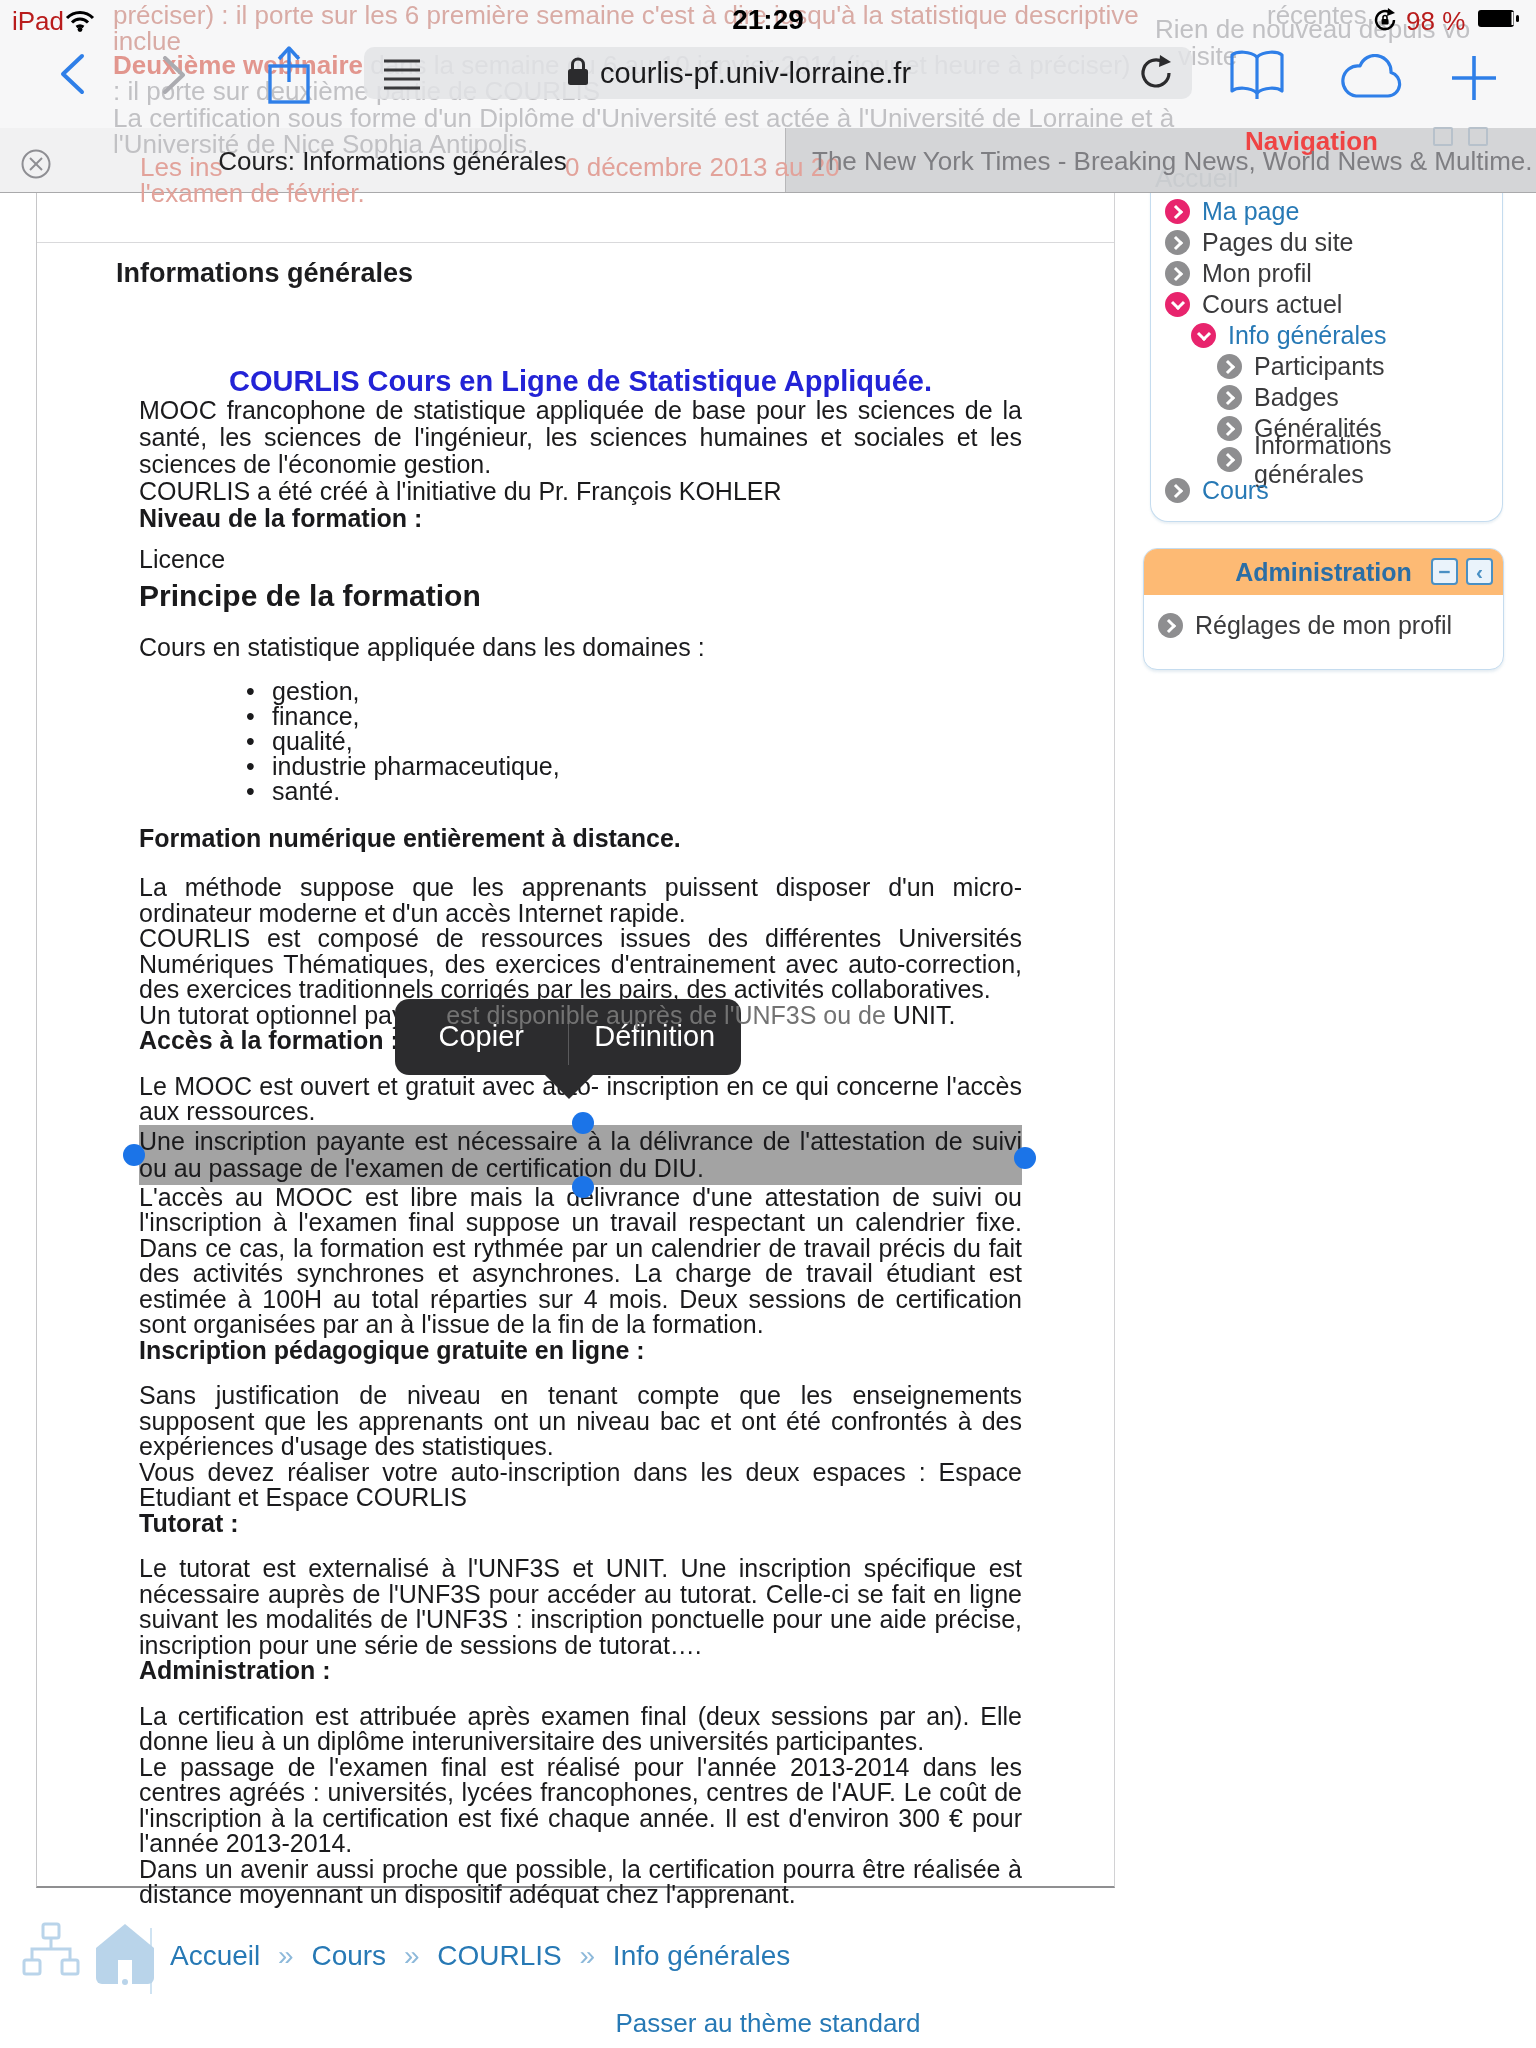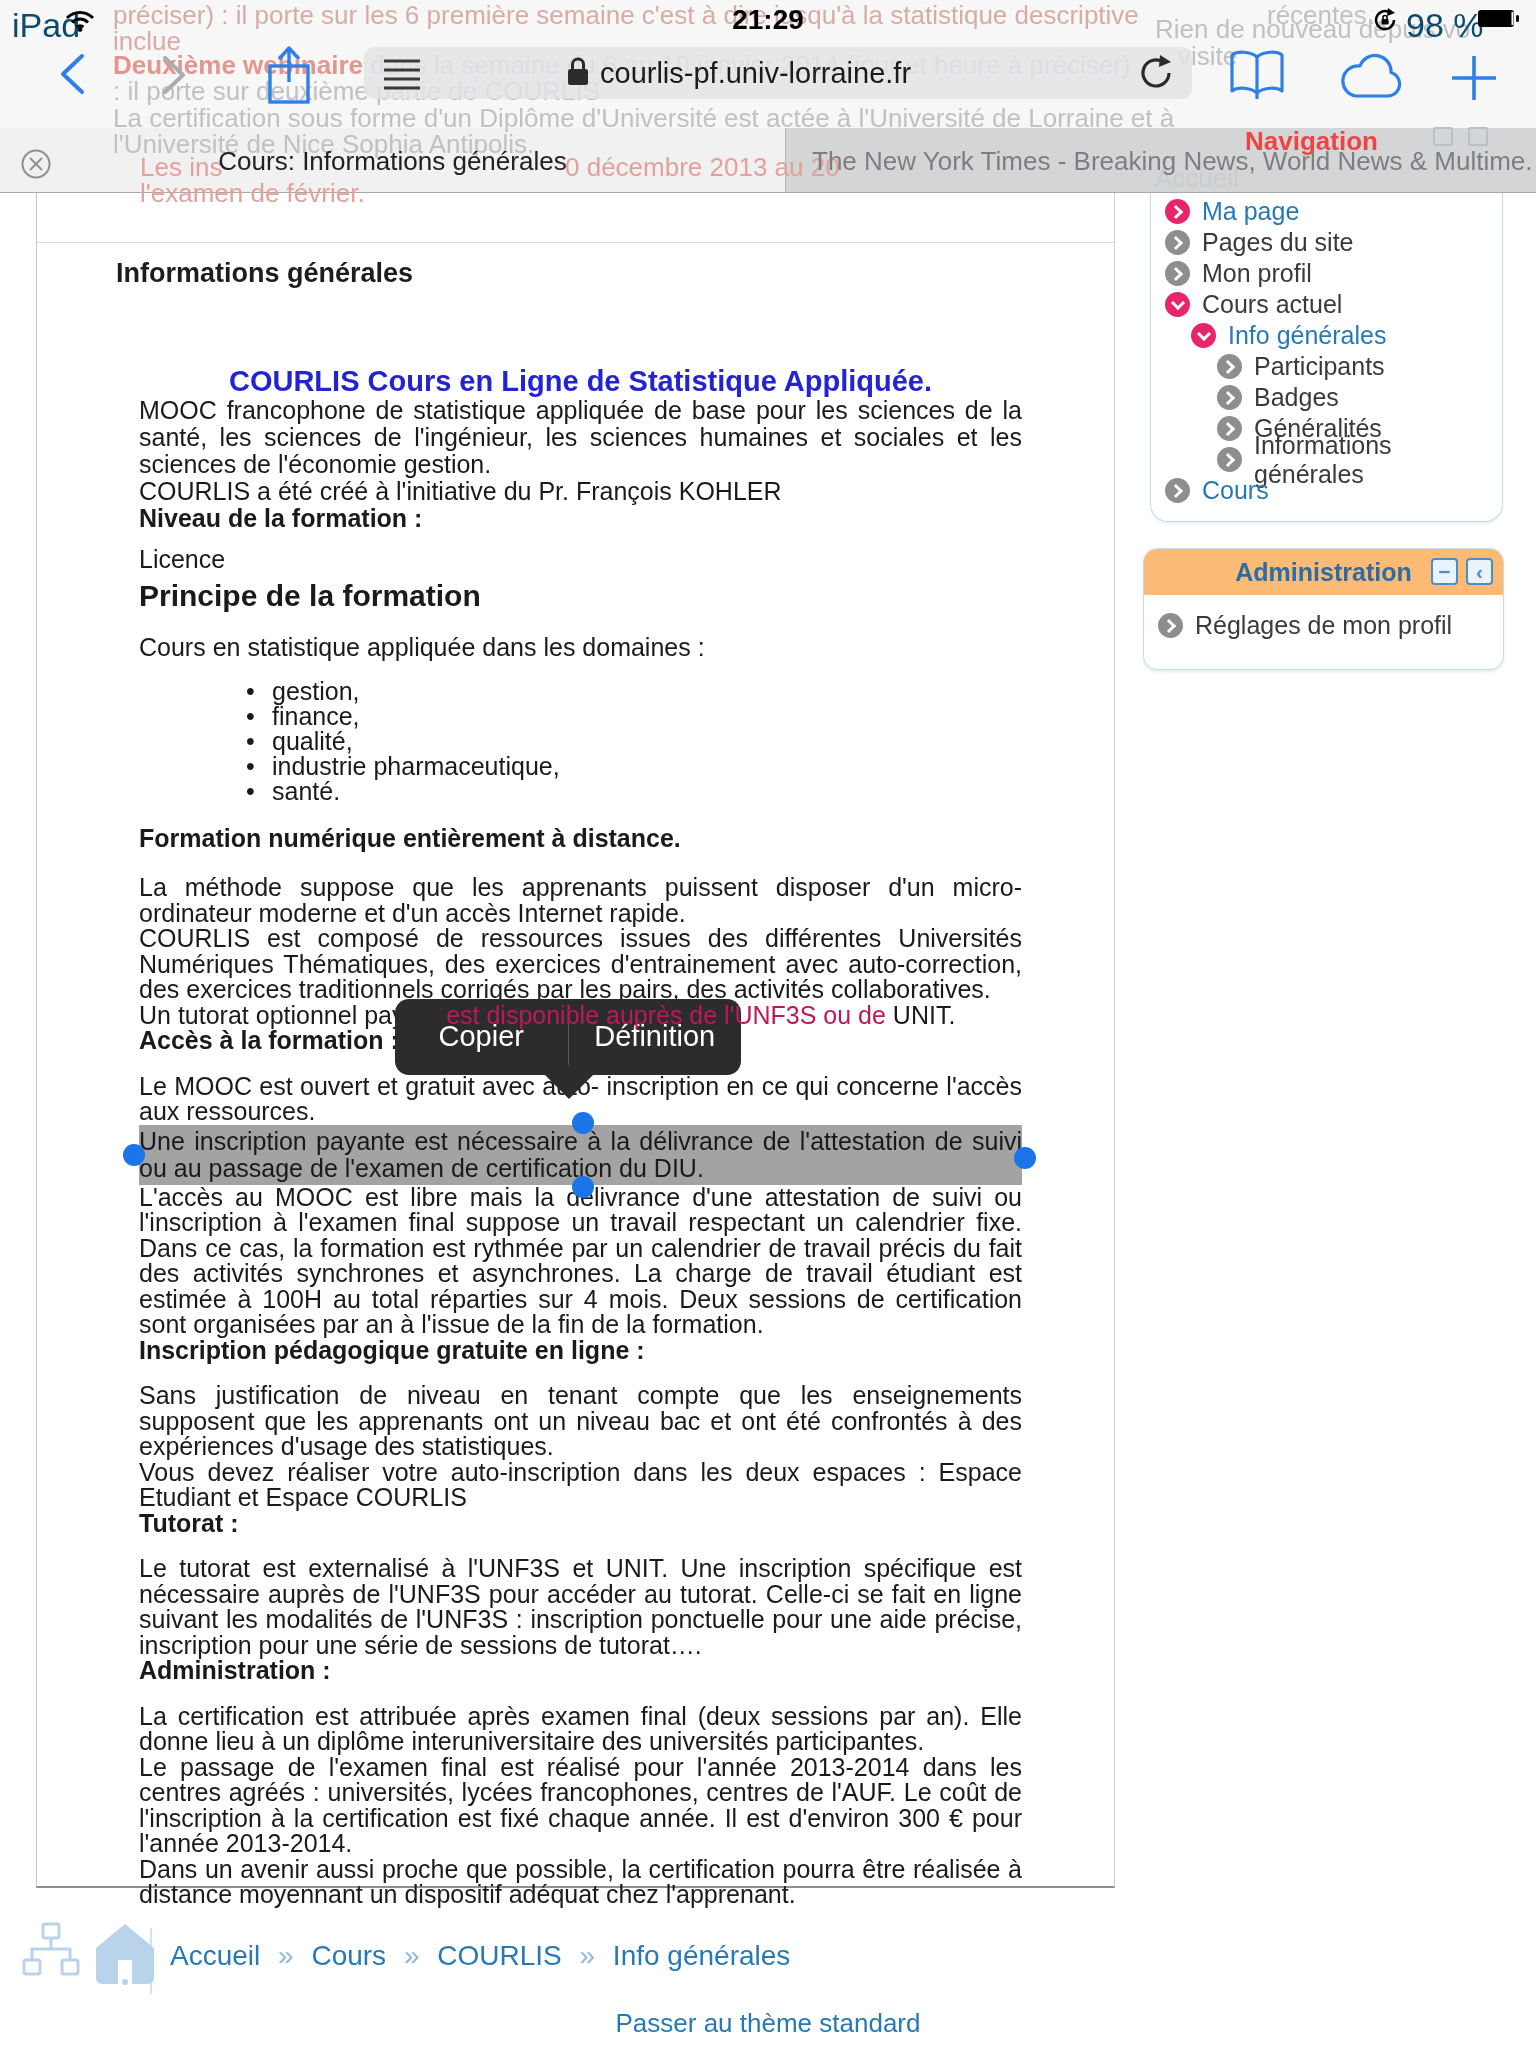--- a/index.html
+++ b/index.html
@@ -7,21 +7,21 @@
        font-family:"Liberation Sans",sans-serif;overflow:hidden;
        -webkit-font-smoothing:antialiased;}
   .abs{position:absolute;}
 
   
   .chrome-bg{left:0;top:0;width:1536px;height:128px;background:#f7f7f8;z-index:40;}
   .tabbar{left:0;top:128px;width:1536px;height:64px;z-index:40;border-bottom:1px solid #a9a9ab;}
   .tab-active{position:absolute;left:0;top:0;width:785px;height:64px;background:#f1f1f2;border-right:1px solid #b7b7b9;}
   .tab-inactive{position:absolute;left:786px;top:0;width:750px;height:64px;background:#d4d5d7;}
   .chrome-fg{z-index:48;}
-  .statusbar-text{font-size:34px;color:#0c4a6e;}
+  .statusbar-text{font-size:26px;color:#b91c1c;}
   .time{font-size:28px;font-weight:bold;color:#000;}
   .urlfield{left:364px;top:47px;width:828px;height:52px;background:rgba(226,227,230,0.84);
             border-radius:10px;z-index:46;}
   .urltext{font-size:29px;color:#1b1b1d;}
   .tabtitle{font-size:26px;color:#202022;}
   .tabtitle-inactive{font-size:26px;color:#7e7e82;}
 
   
   .ghosts{z-index:45;pointer-events:none;}
   .ghost{position:absolute;font-size:26px;white-space:nowrap;}
@@ -49,21 +49,21 @@
   .h-principe{font-size:30px;font-weight:bold;line-height:34px;margin:6px 0 0 0;}
   .licence{margin-top:14px;line-height:27px;}
   .p2{margin-top:21px;line-height:27px;}
   .bullets{margin:18px 0 0 107px;padding:0;list-style:none;}
   .bullets li{line-height:25px;display:flex;}
   .bullets .dot{width:26px;}
   .h-sec{font-weight:bold;line-height:27px;margin-top:21px;}
 
   
   .tutorat-line{position:relative;white-space:nowrap;line-height:25.5px;}
-  .ghost-seg{position:relative;z-index:12;color:#be185d;}
+  .ghost-seg{position:relative;z-index:12;color:#737373;}
   .callout{position:absolute;left:256px;top:-4px;width:346px;height:76px;background:#2c2c2e;
            border-radius:14px;z-index:10;display:flex;align-items:center;}
   .callout-btn{flex:1;text-align:center;color:#fff;font-size:29px;}
   .callout-div{width:1px;height:56px;background:#5a5a5c;}
   .callout-tail{position:absolute;left:148px;top:74px;width:0;height:0;
                 border-left:26px solid transparent;border-right:26px solid transparent;
                 border-top:26px solid #2c2c2e;}
 
   
   .selected-p{position:relative;background:#a3a3a3;text-align:justify;line-height:27px;

